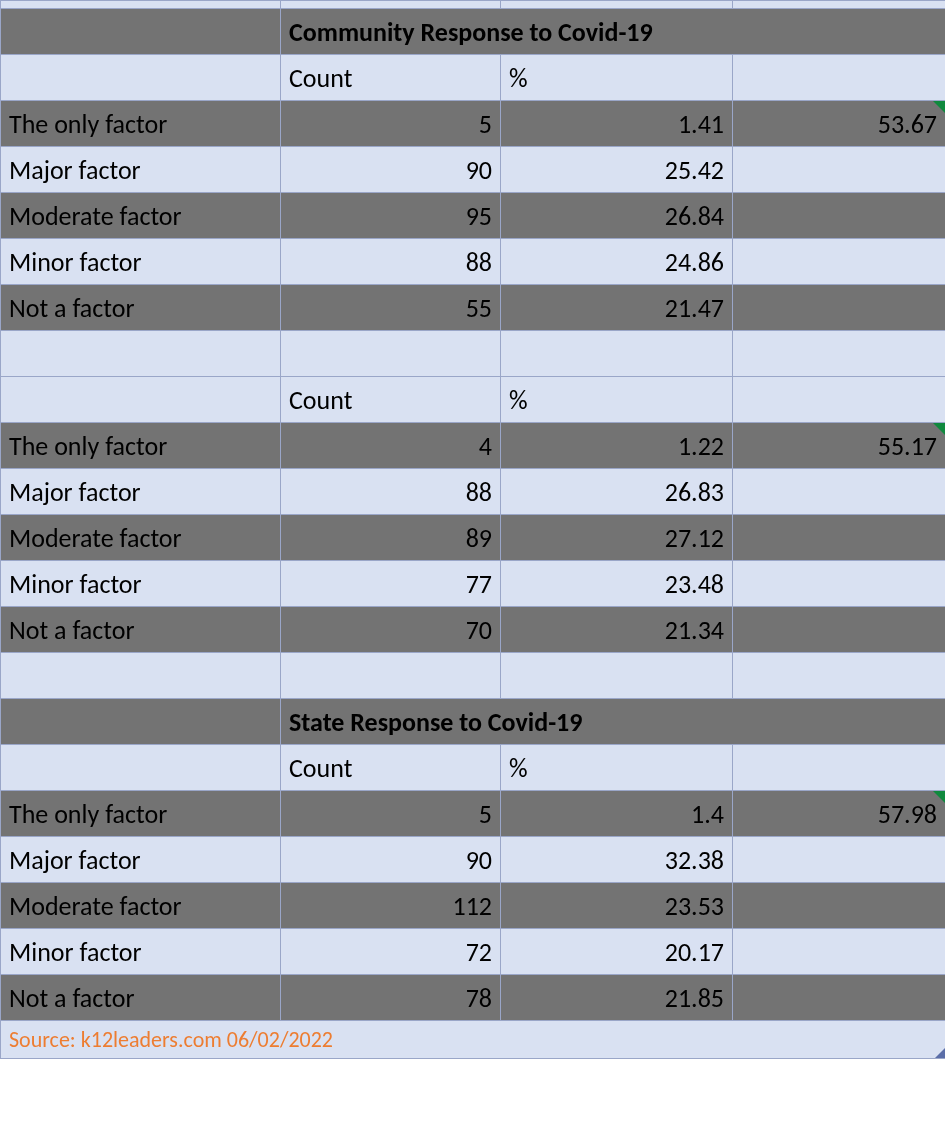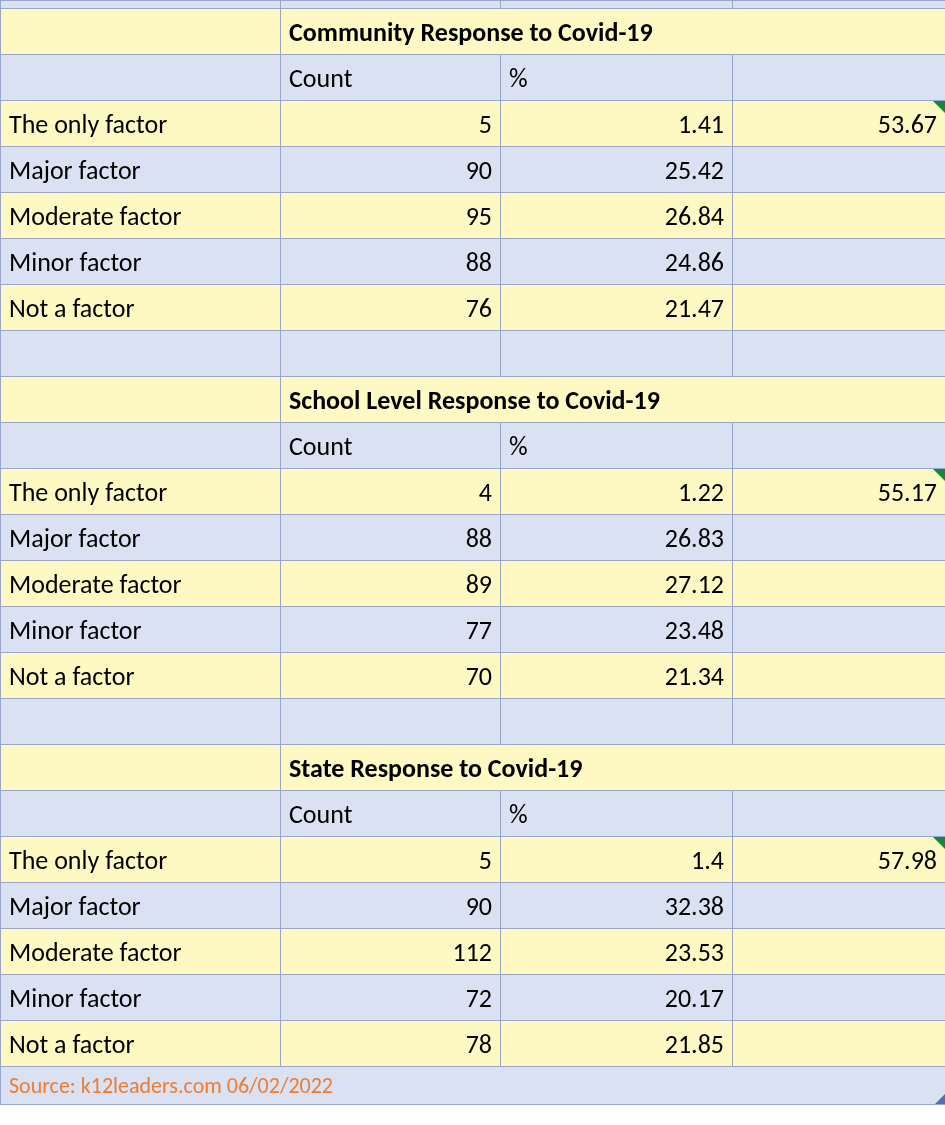--- a/index.html
+++ b/index.html
@@ -19,21 +19,21 @@
     border: 1px solid #9aa6c8;
     height: 46px;
     padding: 0 8px;
     font-size: 26px;
     color: #000;
     vertical-align: middle;
     overflow: hidden;
     white-space: nowrap;
   }
   .band { background: #d9e1f2; }
-  .white { background: #fef9c3; }
+  .white { background: #737373; }
   .bold { font-weight: 700; }
   .right { text-align: right; }
   .left { text-align: left; }
   .orange { color: #ed7d31; }
   .source td {
     font-size: 22px;
     color: #ed7d31;
     height: 38px;
   }
   .toprow td { height: 8px; padding:0; }
@@ -113,35 +113,31 @@
   <td></td>
 </tr>
 <tr class="band">
   <td class="left">Minor factor</td>
   <td class="right">88</td>
   <td class="right">24.86</td>
   <td></td>
 </tr>
 <tr class="white">
   <td class="left">Not a factor</td>
-  <td class="right">76</td>
+  <td class="right">55</td>
   <td class="right">21.47</td>
   <td></td>
 </tr>
 <tr class="band">
   <td></td>
   <td></td>
   <td></td>
   <td></td>
 </tr>
 
-<tr class="white">
-  <td class="left"></td>
-  <td class="left bold" colspan="3">School Level Response to Covid-19</td>
-</tr>
 <tr class="band">
   <td class="left"></td>
   <td class="left">Count</td>
   <td class="left">%</td>
   <td></td>
 </tr>
 <tr class="white">
   <td class="left">The only factor</td>
   <td class="right">4</td>
   <td class="right">1.22</td>

